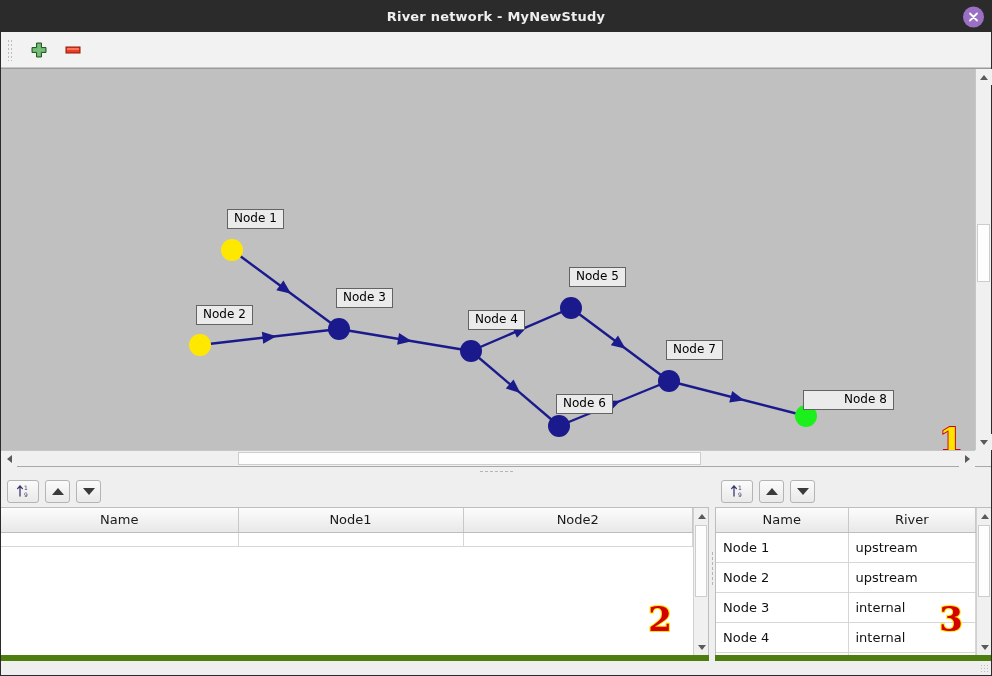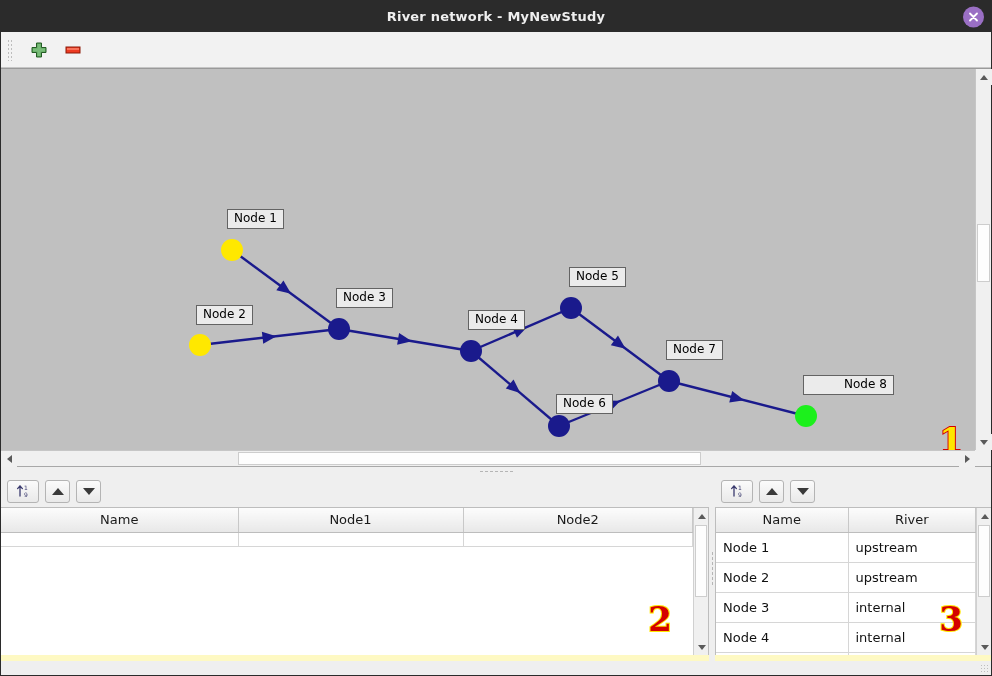--- a/index.html
+++ b/index.html
@@ -115,21 +115,21 @@
     cursor: row-resize;
   }
   #hsplitter .grip {
     width: 34px; height: 3px;
     background-image: radial-gradient(#b5b5b5 40%, transparent 42%);
     background-size: 5px 3px;
   }
 
   
   #bottom {
-    flex: 1; display: flex; background: #fef9c3; min-height: 0;
+    flex: 1; display: flex; background: #4d7c0f; min-height: 0;
   }
   .table-pane { display: flex; flex-direction: column; min-width: 0; }
   #left-pane  { width: 708px; }
   #right-pane { flex: 1; }
 
   .pane-toolbar {
     height: 32px; min-height:32px;
     display: flex; align-items: center; gap: 6px;
     padding: 0 6px;
     background: #efefef;
@@ -276,21 +276,21 @@
     </svg>
 
     <div id="node-label-layer">
         <div class="node-label" style="left: 226px; top: 140px;">Node 1</div>
         <div class="node-label" style="left: 195px; top: 236px;">Node 2</div>
         <div class="node-label" style="left: 335px; top: 219px;">Node 3</div>
         <div class="node-label" style="left: 467px; top: 241px;">Node 4</div>
         <div class="node-label" style="left: 568px; top: 198px;">Node 5</div>
         <div class="node-label" style="left: 555px; top: 325px;">Node 6</div>
         <div class="node-label" style="left: 665px; top: 271px;">Node 7</div>
-        <div class="node-label" style="left: 802px; top: 306px; padding-left: 40px;">Node 8</div>
+        <div class="node-label" style="left: 802px; top: 321px; padding-left: 40px;">Node 8</div>
       </div>
 
     <div id="anno-1">1</div>
 
     <div id="graph-vscroll">
       <div class="sb-arrow" style="top:0;left:0;">
         <div class="tri tri-up"></div>
       </div>
       <div class="sb-thumb" style="left:1px; right:1px; top:155px; height:58px;"></div>
       <div class="sb-arrow" style="bottom:0;left:0;">

